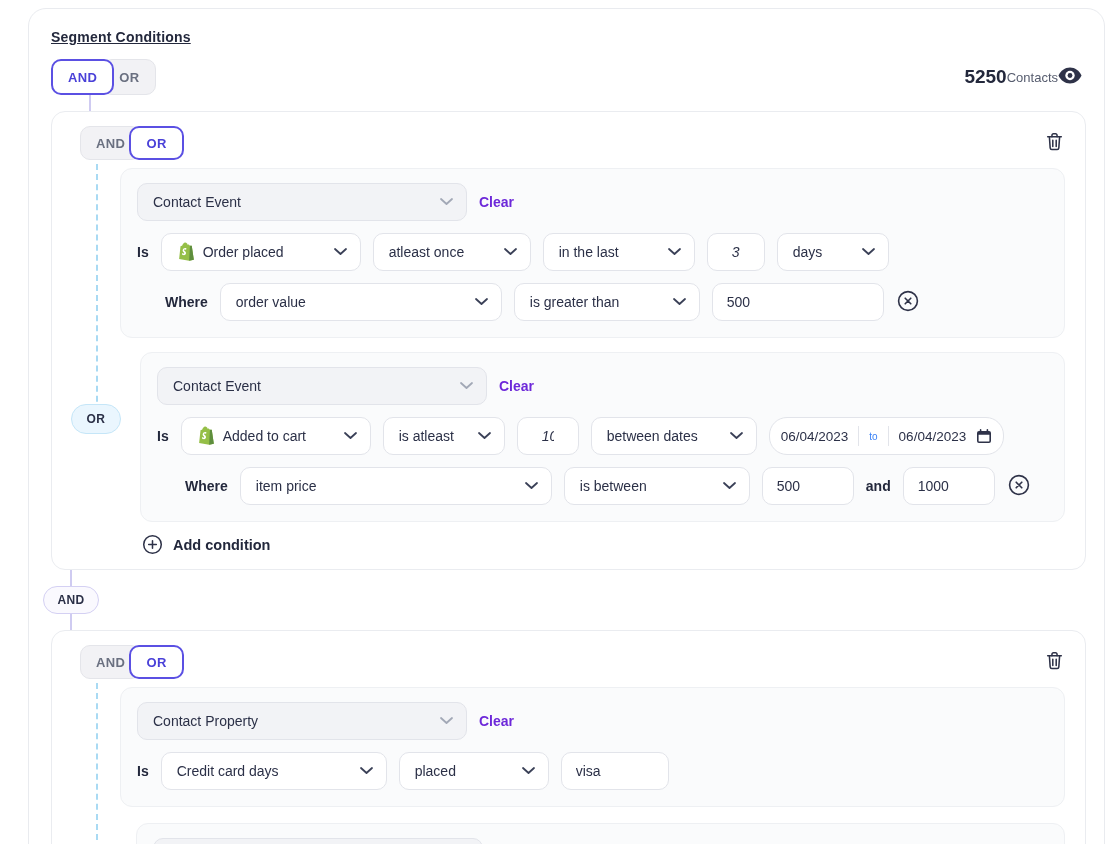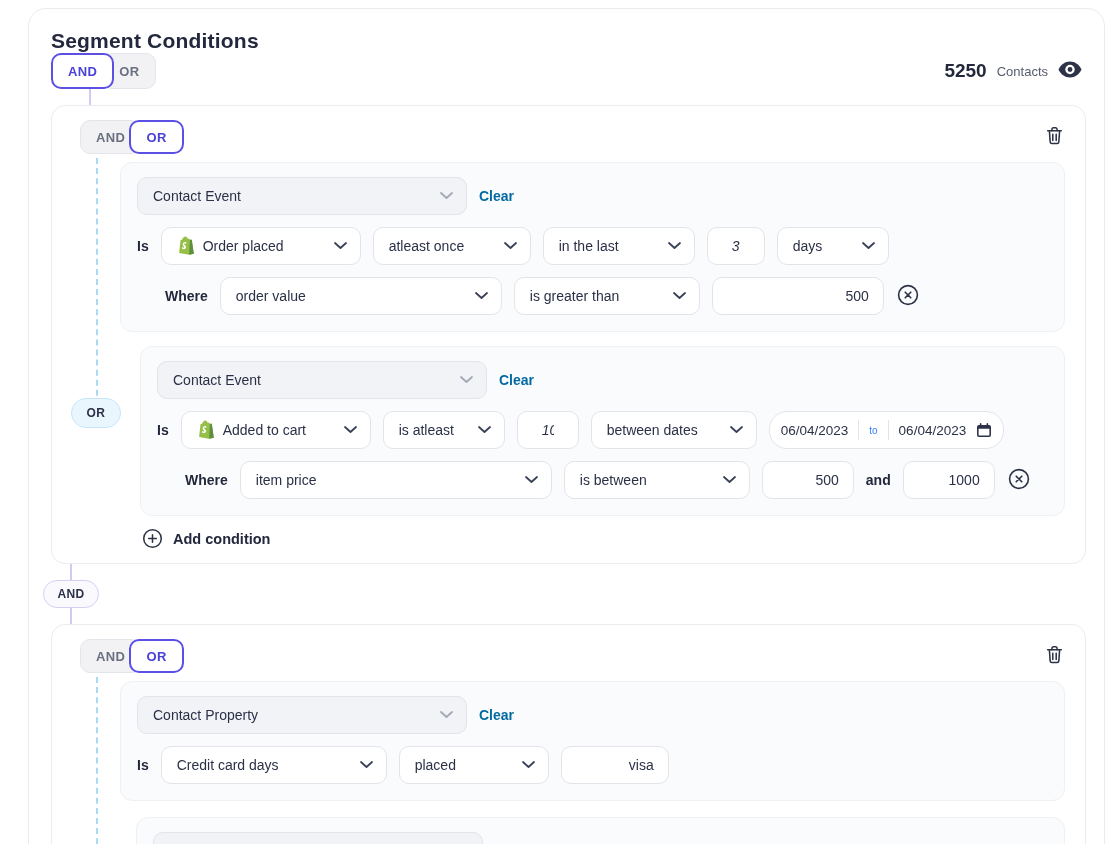--- a/index.html
+++ b/index.html
@@ -9,37 +9,37 @@
     background: #fff;
     overflow: hidden;
     font-family: "Liberation Sans", "DejaVu Sans", sans-serif;
     color: #2b3047;
   }
   .outer-card {
     position: absolute; left: 28px; top: 8px; width: 1077px; min-height: 1200px;
     background: #fff; border: 1px solid #e9ebef; border-radius: 18px;
     padding: 20px 18px 40px 22px;
   }
-  .page-title { font-size: 21px; font-weight: 700; color: #23283c; letter-spacing: .2px; margin-bottom: 0; }
+  .page-title { font-size: 14px; font-weight: 700; color: #23283c; letter-spacing: .2px; margin-bottom: 14px; text-decoration: underline; }
 
   
   .seg-toggle { display: inline-flex; align-items: center; }
   .tbtn {
     height: 36px; min-width: 54px; padding: 0 15px;
     display: inline-flex; align-items: center; justify-content: center;
     font-size: 13px; font-weight: 700; letter-spacing: .4px;
     border-radius: 10px; background: #fff; cursor: pointer; user-select: none;
   }
   .tbtn.active   { border: 2px solid #5b50e3; color: #4a41d8; position: relative; z-index: 2; background:#fff; }
   .tbtn.inactive { border: 1px solid #e4e5ea; color: #6a7080; background: #f2f2f5; position: relative; z-index: 1; }
   .seg-toggle .tbtn + .tbtn { margin-left: -12px; }
   .seg-toggle.small .tbtn { height: 34px; }
 
   .top-row { display: flex; align-items: center; justify-content: space-between; }
-  .contacts { display: flex; align-items: center; gap: 10px; padding-right: 4px; }
+  .contacts { display: flex; align-items: center; padding-right: 4px; }
   .contacts .count { font-size: 19px; font-weight: 700; color: #23283c; }
   .contacts .clabel { font-size: 13px; color: #565c6e; }
 
   .v-conn { width: 2px; height: 16px; background: #cfcbf1; margin-left: 38px; }
 
   
   .group-card {
     position: relative; border: 1px solid #eaecf0; border-radius: 14px; background: #fff;
     padding: 12px 18px 12px 0;
   }
@@ -74,25 +74,25 @@
     height: 38px; padding: 0 13px 0 15px; border: 1px solid #e2e4ea; border-radius: 10px;
     background: #fff; font-size: 14px; color: #2b3047; cursor: pointer; white-space: nowrap;
   }
   .ctl .cv { display: inline-flex; align-items: center; gap: 9px; }
   .ctl.gray { background: #f2f3f6; width: 330px; }
   .ctl.gray .chev { color: #a2a8b6; }
   .chev { color: #3a4057; display: inline-flex; }
 
   .inputbox {
     height: 38px; border: 1px solid #e2e4ea; border-radius: 10px; background: #fff;
-    padding: 0 14px; font-size: 14px; color: #2b3047; font-family: inherit; outline: none; text-align: right;
+    padding: 0 14px; font-size: 14px; color: #2b3047; font-family: inherit; outline: none;
   }
   .inputbox.ctr { text-align: center; padding: 0 24px; font-style: italic; }
 
-  .clear-lbl { font-weight: 700; font-size: 14px; color: #0369a1; cursor: pointer; }
+  .clear-lbl { font-weight: 700; font-size: 14px; color: #6d28d9; cursor: pointer; }
 
   .date-range {
     display: inline-flex; align-items: center; gap: 10px; height: 38px;
     border: 1px solid #e2e4ea; border-radius: 18px; background: #fff; padding: 0 11px;
     font-size: 13.5px; color: #2b3047; white-space: nowrap;
   }
   .dr-sep { width: 1px; height: 20px; background: #e2e4ea; }
   .dr-to { color: #3b82f6; font-size: 10px; }
 
   .add-cond { display: flex; align-items: center; gap: 10px; margin: 12px 0 2px 90px; cursor: pointer; }

